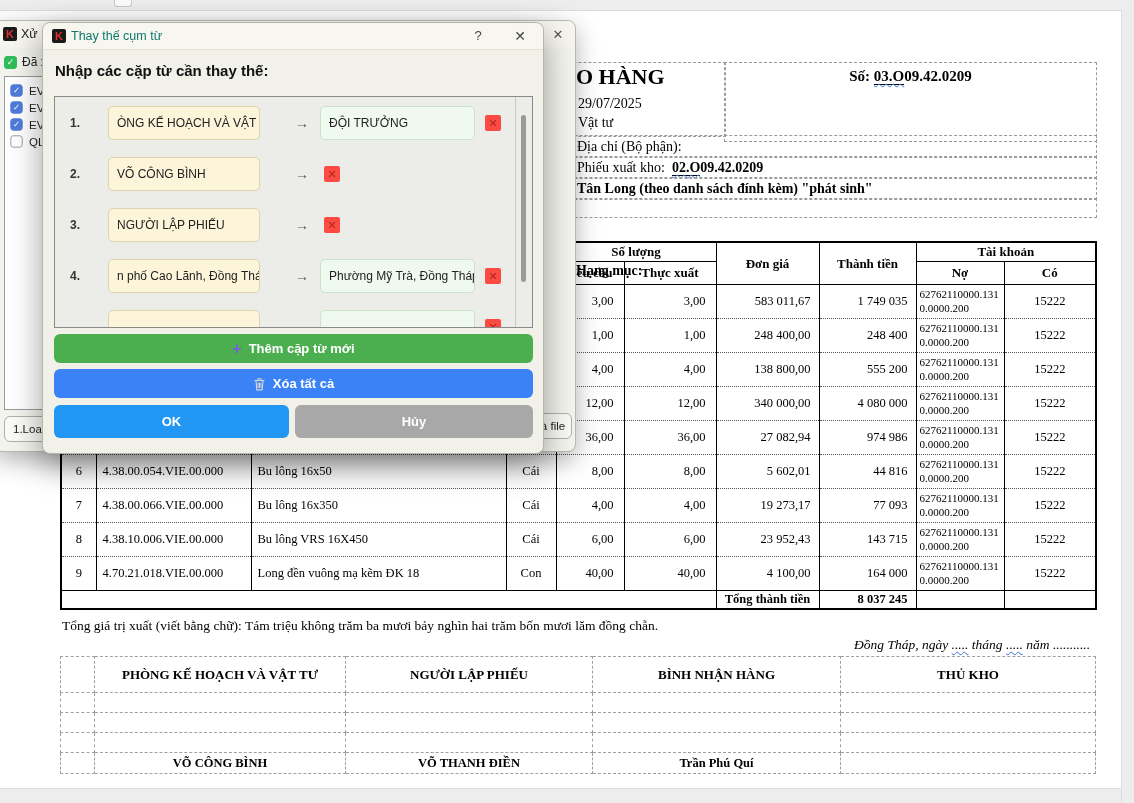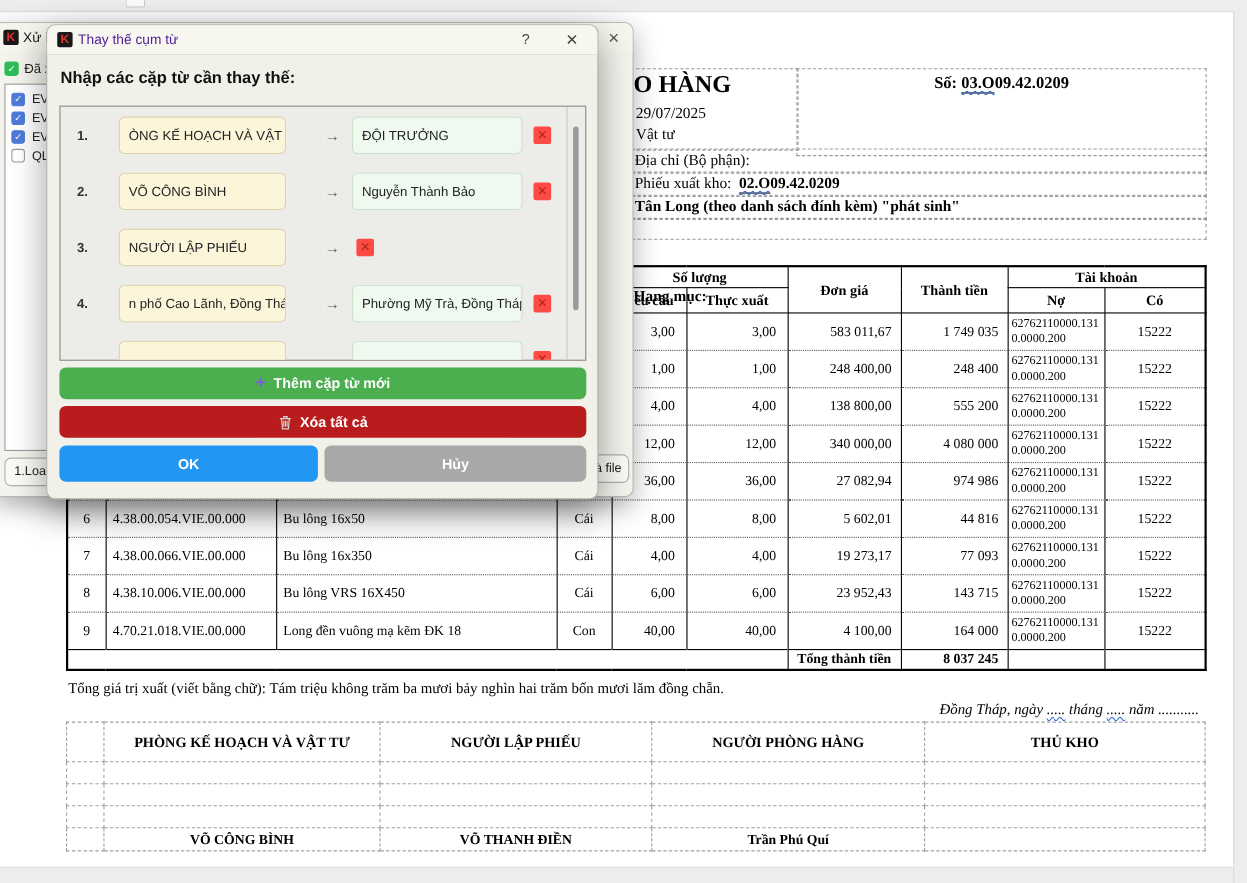--- a/index.html
+++ b/index.html
@@ -82,21 +82,21 @@
   .bgw-item-label{margin-left:6px;}
   .bgw-btn{position:absolute;height:26px;background:#fafaf6;border:1px solid #b0b0b0;border-radius:6px;
            font-size:11.5px;color:#222;display:flex;align-items:center;box-sizing:border-box;}
   .bgw-load{left:9px;top:395px;width:120px;padding-left:8px;}
   .bgw-file{left:539px;top:392px;width:38px;justify-content:center;overflow:visible;white-space:nowrap;}
 
   
   .dialog{position:absolute;left:42px;top:22px;width:500px;height:430px;background:#f1f1ea;
           border:1px solid #b5b5ae;border-radius:8px;box-shadow:0 12px 32px rgba(0,0,0,.38);z-index:20;}
   .dlg-titlebar{position:absolute;left:0;top:0;right:0;height:26px;background:#f7f7ef;border-bottom:1px solid #e2e2d6;border-radius:8px 8px 0 0;}
-  .dlg-title{position:absolute;left:28px;top:6px;font-size:12.5px;color:#4c1d95;}
+  .dlg-title{position:absolute;left:28px;top:6px;font-size:12.5px;color:#0f766e;}
   .dlg-help{position:absolute;right:56px;top:4px;width:18px;height:18px;text-align:center;line-height:18px;color:#444;font-size:13px;}
   .dlg-close{position:absolute;right:14px;top:4px;width:18px;height:18px;text-align:center;line-height:18px;color:#444;font-size:14px;}
   .dlg-heading{position:absolute;left:12px;top:39px;font-size:15px;font-weight:bold;color:#111;}
   .pair-list{position:absolute;left:11px;top:73px;width:479px;height:232px;background:#ececе8;background:#ececе8;
              background-color:#ececd e;background-color:#ececdE;}
   
   .pair-list{background:#ecece8;border:1px solid #8a8a8a;overflow:hidden;box-sizing:border-box;}
   .pair-row{display:flex;align-items:center;height:51px;}
   .pair-index{width:22px;margin-left:15px;font-size:12px;font-weight:bold;color:#333;}
   .pair-field{height:34px;line-height:32px;box-sizing:border-box;border-radius:5px;font-size:12px;color:#222;
@@ -105,21 +105,21 @@
   .pair-arrow{width:24px;margin-left:30px;text-align:center;color:#555;font-size:14px;}
   .pair-to{width:155px;margin-left:6px;background:#eff9ef;border:1px solid #cbe3cb;}
   .pair-delete{width:16px;height:16px;margin-left:10px;background:#fb4b42;border-radius:2px;
                color:#b3261e;font-weight:bold;font-size:11px;line-height:16px;text-align:center;}
   .list-scrollbar{position:absolute;right:0;top:0;width:16px;height:100%;border-left:1px solid #c8c8c8;}
   .list-thumb{position:absolute;left:5px;top:18px;width:5px;height:167px;background:#9a9a9a;border-radius:3px;}
   .dlg-btn{position:absolute;left:11px;width:479px;border-radius:6px;color:#fff;font-weight:bold;font-size:13px;
            display:flex;align-items:center;justify-content:center;box-sizing:border-box;}
   .btn-add{top:311px;height:29px;background:#4bae4f;}
   .btn-add .plus-icon{color:#7a5cdb;font-size:16px;font-weight:bold;margin-right:7px;}
-  .btn-clear{top:346px;height:29px;background:#b91c1c;}
+  .btn-clear{top:346px;height:29px;background:#3b82f6;}
   .btn-clear svg{margin-right:7px;}
   .btn-ok{top:382px;height:33px;width:235px;background:#2196f3;}
   .btn-cancel{top:382px;left:252px;height:33px;width:238px;background:#a8a8a8;}
 </style>
 </head>
 <body>
 
 <div class="doc">
 
   <div class="dash-box" style="left:60px;top:52px;width:664px;height:73px;"></div>
@@ -324,21 +324,21 @@
         <col style="width:251px">
         <col style="width:247px">
         <col style="width:248px">
         <col style="width:255px">
     </colgroup>
     <tbody>
         <tr class="sig-head">
       <td></td>
       <td>PHÒNG KẾ HOẠCH VÀ VẬT TƯ</td>
       <td>NGƯỜI LẬP PHIẾU</td>
-      <td>NGƯỜI PHÒNG HÀNG</td>
+      <td>BÌNH NHẬN HÀNG</td>
       <td>THỦ KHO</td>
     </tr>
     <tr class="sig-empty">
           <td></td>
           <td></td>
           <td></td>
           <td></td>
           <td></td>
         </tr>
     <tr class="sig-empty">
@@ -424,21 +424,20 @@
     <span class="pair-field pair-from">ÒNG KẾ HOẠCH VÀ VẬT TƯ</span>
     <span class="pair-arrow">→</span>
     <span class="pair-field pair-to">ĐỘI TRƯỞNG</span>
     <span class="pair-delete">✕</span>
   </div>
 
   <div class="pair-row">
     <span class="pair-index">2.</span>
     <span class="pair-field pair-from">VÕ CÔNG BÌNH</span>
     <span class="pair-arrow">→</span>
-    <span class="pair-field pair-to">Nguyễn Thành Bảo</span>
     <span class="pair-delete">✕</span>
   </div>
 
   <div class="pair-row">
     <span class="pair-index">3.</span>
     <span class="pair-field pair-from">NGƯỜI LẬP PHIẾU</span>
     <span class="pair-arrow">→</span>
     <span class="pair-delete">✕</span>
   </div>
 

